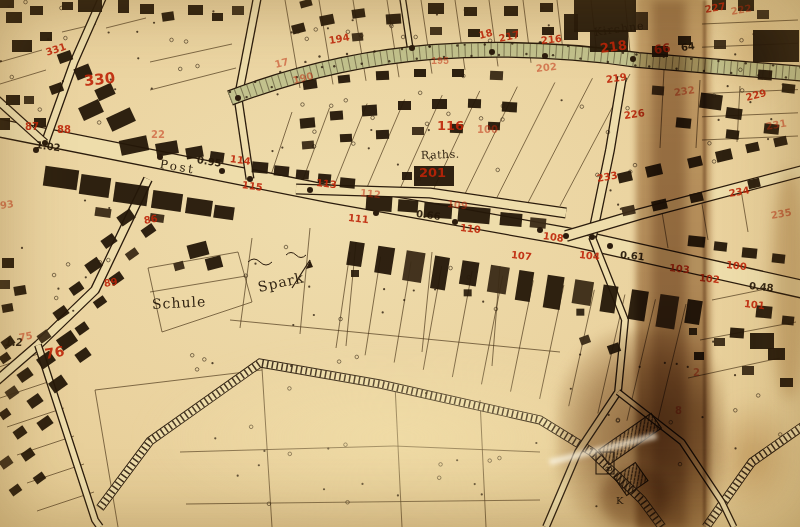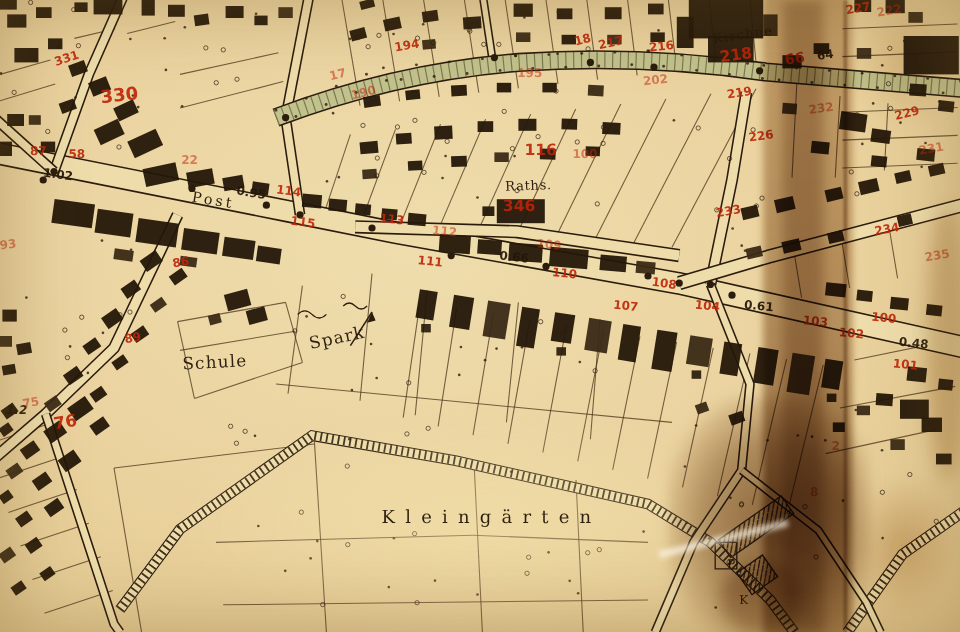--- a/index.html
+++ b/index.html
@@ -587,58 +587,57 @@
         <path d="M 310,260 l -4,9 l 7,-2 z" fill="#2b1c0d"></path>
       </g>
   </svg>
 
   <div id="light1"></div>
   <div id="labels">
       <span class="lbl plc" style="left: 160px; top: 158px; transform: rotate(9deg); font-size: 12px; letter-spacing: 2.5px;">Post</span>
       <span class="lbl plc" style="left: 421px; top: 150px; transform: rotate(-2deg); font-size: 11px; letter-spacing: 0.5px;">Raths.</span>
       <span class="lbl plc" style="left: 258px; top: 280px; transform: rotate(-12deg); font-size: 14px; letter-spacing: 1px;">Spark</span>
       <span class="lbl plc" style="left: 152px; top: 297px; transform: rotate(-3deg); font-size: 14px; letter-spacing: 1px;">Schule</span>
-      <span class="lbl plc" style="left: 318px; top: 424px; font-size: 15px; letter-spacing: 8.5px;">Kleingärten</span>
       <span class="lbl plc" style="left: 594px; top: 27px; transform: rotate(-8deg); font-size: 11px; letter-spacing: 1px;">Kirchne</span>
       <span class="lbl plc" style="left: 606px; top: 466px; font-size: 10px;">P</span>
       <span class="lbl plc" style="left: 616px; top: 496px; font-size: 10px;">K</span>
       <span class="lbl blk" style="left: 36px; top: 140px; transform: rotate(8deg);">1.02</span>
       <span class="lbl blk" style="left: 197px; top: 155px; transform: rotate(9deg);">0.95</span>
       <span class="lbl blk" style="left: 416px; top: 209px; transform: rotate(7deg);">0.66</span>
       <span class="lbl blk" style="left: 620px; top: 250px; transform: rotate(6deg);">0.61</span>
       <span class="lbl blk" style="left: 749px; top: 281px; transform: rotate(6deg);">0.48</span>
       <span class="lbl blk" style="left: 5px; top: 338px; font-style: italic;">1.2</span>
       <span class="lbl blk" style="left: 681px; top: 43px; transform: rotate(-8deg);">64</span>
       <span class="lbl red" style="left: 46px; top: 48px; transform: rotate(-18deg);">331</span>
       <span class="lbl red" style="left: 84px; top: 74px; transform: rotate(-6deg); font-size: 15px;">330</span>
       <span class="lbl red" style="left: 25px; top: 122px;">87</span>
-      <span class="lbl red" style="left: 57px; top: 125px;">58</span>
+      <span class="lbl red" style="left: 57px; top: 125px;">88</span>
       <span class="lbl red" style="left: 151px; top: 130px; opacity: 0.5;">22</span>
       <span class="lbl red" style="left: 0px; top: 201px; transform: rotate(-8deg); opacity: 0.5;">93</span>
       <span class="lbl red" style="left: 230px; top: 154px; transform: rotate(8deg);">114</span>
       <span class="lbl red" style="left: 242px; top: 180px; transform: rotate(8deg);">115</span>
       <span class="lbl red" style="left: 316px; top: 178px; transform: rotate(6deg);">113</span>
       <span class="lbl red" style="left: 360px; top: 188px; transform: rotate(6deg); opacity: 0.5;">112</span>
       <span class="lbl red" style="left: 348px; top: 213px; transform: rotate(6deg);">111</span>
       <span class="lbl red" style="left: 447px; top: 199px; transform: rotate(6deg); opacity: 0.5;">109</span>
       <span class="lbl red" style="left: 460px; top: 223px; transform: rotate(6deg);">110</span>
       <span class="lbl red" style="left: 511px; top: 250px; transform: rotate(6deg);">107</span>
       <span class="lbl red" style="left: 543px; top: 231px; transform: rotate(8deg);">108</span>
       <span class="lbl red" style="left: 579px; top: 250px; transform: rotate(6deg);">104</span>
       <span class="lbl red" style="left: 669px; top: 263px; transform: rotate(6deg);">103</span>
       <span class="lbl red" style="left: 726px; top: 260px; transform: rotate(6deg);">100</span>
       <span class="lbl red" style="left: 699px; top: 273px; transform: rotate(6deg);">102</span>
       <span class="lbl red" style="left: 744px; top: 299px; transform: rotate(6deg);">101</span>
       <span class="lbl red" style="left: 437px; top: 119px; font-size: 13px;">116</span>
       <span class="lbl red" style="left: 477px; top: 125px; opacity: 0.5;">100</span>
-      <span class="lbl red" style="left: 419px; top: 166px; font-size: 13px;">346</span>
+      <span class="lbl red" style="left: 419px; top: 166px; font-size: 13px;">201</span>
       <span class="lbl red" style="left: 329px; top: 36px; transform: rotate(-10deg);">194</span>
       <span class="lbl red" style="left: 275px; top: 60px; transform: rotate(-14deg); opacity: 0.5;">17</span>
       <span class="lbl red" style="left: 293px; top: 76px; transform: rotate(-14deg); opacity: 0.5;">190</span>
-      <span class="lbl red" style="left: 431px; top: 57px; opacity: 0.5;">195</span>
+      <span class="lbl red" style="left: 431px; top: 57px; opacity: 0.5; font-family: Liberation Mono, monospace;">195</span>
       <span class="lbl red" style="left: 479px; top: 31px; transform: rotate(-14deg);">18</span>
       <span class="lbl red" style="left: 499px; top: 34px; transform: rotate(-12deg);">217</span>
       <span class="lbl red" style="left: 541px; top: 36px; transform: rotate(-6deg);">216</span>
       <span class="lbl red" style="left: 600px; top: 42px; transform: rotate(-8deg); font-size: 13px;">218</span>
       <span class="lbl red" style="left: 654px; top: 44px; transform: rotate(-8deg); font-size: 12px;">66</span>
       <span class="lbl red" style="left: 536px; top: 64px; transform: rotate(-6deg); opacity: 0.5;">202</span>
       <span class="lbl red" style="left: 705px; top: 5px; transform: rotate(-10deg);">227</span>
       <span class="lbl red" style="left: 731px; top: 7px; transform: rotate(-10deg); opacity: 0.5;">222</span>
       <span class="lbl red" style="left: 674px; top: 88px; transform: rotate(-8deg); opacity: 0.5;">232</span>
       <span class="lbl red" style="left: 606px; top: 75px; transform: rotate(-8deg);">219</span>

